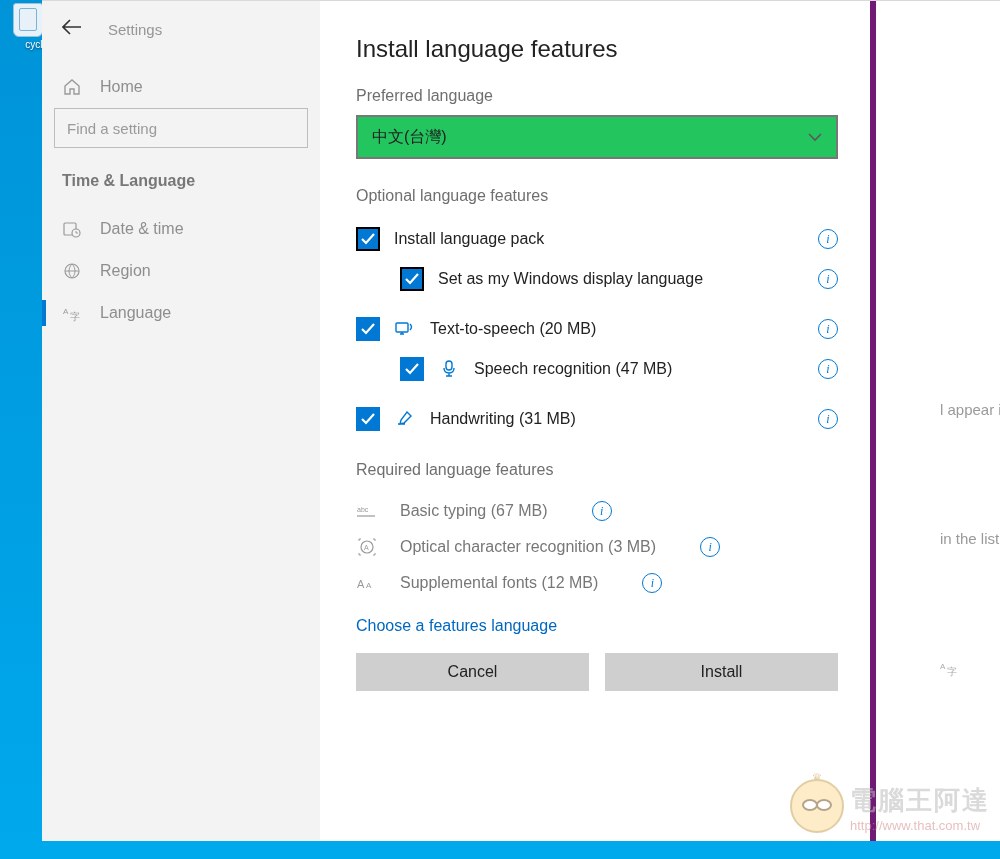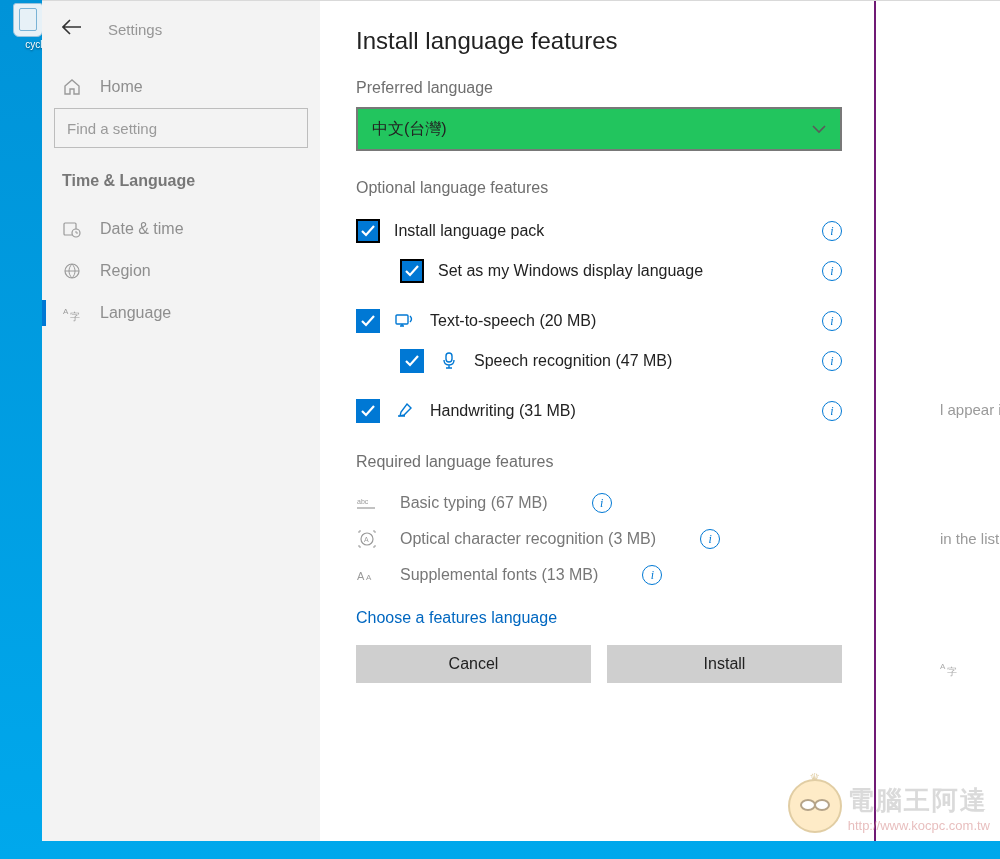--- a/index.html
+++ b/index.html
@@ -43,22 +43,22 @@
 .main { flex:1; position:relative; }
 .behind {
   position:absolute; inset:0; background:#fff; color:#9a9a9a; font-size:15px;
   padding: 400px 0 0 620px; white-space:nowrap;
 }
 .behind div { margin-bottom: 112px; }
 .behind .icrow { color:#aaa; display:flex; align-items:center; gap:8px; padding-left:0; margin-top:30px; margin-bottom:0; }
 
 .dialog {
   position:absolute; left:0; top:0; width:556px; bottom:0;
-  background:#fff; border-right:2px solid #701a75;
-  padding: 26px 32px 20px 36px; overflow:hidden;
+  background:#fff; border-right:6px solid #701a75;
+  padding: 34px 32px 20px 36px; overflow:hidden;
 }
 .dlg-title { font-size:24px; font-weight:400; color:#222; margin-bottom:24px; }
 .lbl { color:#6f6f6f; font-size:16px; margin-bottom:10px; }
 .dropdown {
   width:100%; height:44px; border:2px solid #787878; background:#22c55e;
   display:flex; align-items:center; justify-content:space-between;
   padding: 0 14px; font-size:16px; color:#222; cursor:pointer; margin-bottom:28px;
 }
 .chev { color:#5a5a5a; }
 .section-h { color:#6f6f6f; font-size:16px; margin: 6px 0 14px; }
@@ -288,21 +288,21 @@
           <span class="info">i</span>
         </div>
 
         <div class="req-row">
           <span class="feat-ico">
             <svg width="20" height="16" viewBox="0 0 20 16">
                 <text x="0" y="13" font-size="11" fill="#9a9a9a">A</text>
                 <text x="9" y="13" font-size="8" fill="#9a9a9a">A</text>
               </svg>
           </span>
-          <span>Supplemental fonts (13 MB)</span>
+          <span>Supplemental fonts (12 MB)</span>
           <span class="spacer"></span>
           <span class="info">i</span>
         </div>
 
         <a class="link">Choose a features language</a>
 
         <div class="btn-row">
           <button class="btn">Cancel</button>
           <button class="btn">Install</button>
         </div>
@@ -311,16 +311,16 @@
     </div>
   </div>
 
   <div class="watermark">
     <div style="position:relative">
       <div class="wm-crown">♛</div>
       <div class="wm-face"></div>
     </div>
     <div class="wm-txt">
       <div class="wm-cn">電腦王阿達</div>
-      <div class="wm-url">http://www.kocpc.com.tw</div>
+      <div class="wm-url">http://www.that.com.tw</div>
     </div>
   </div>
 </div>
 
 </body></html>

